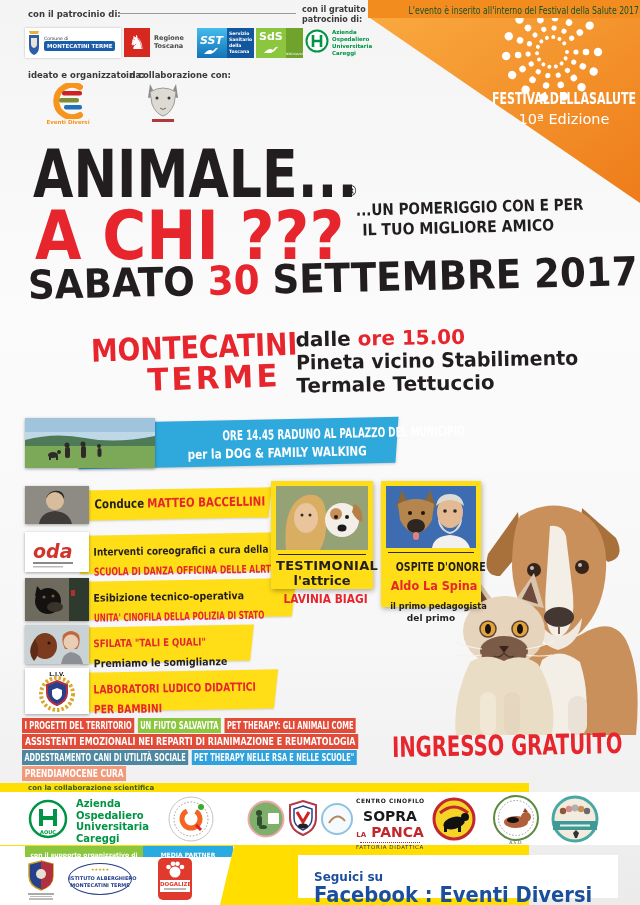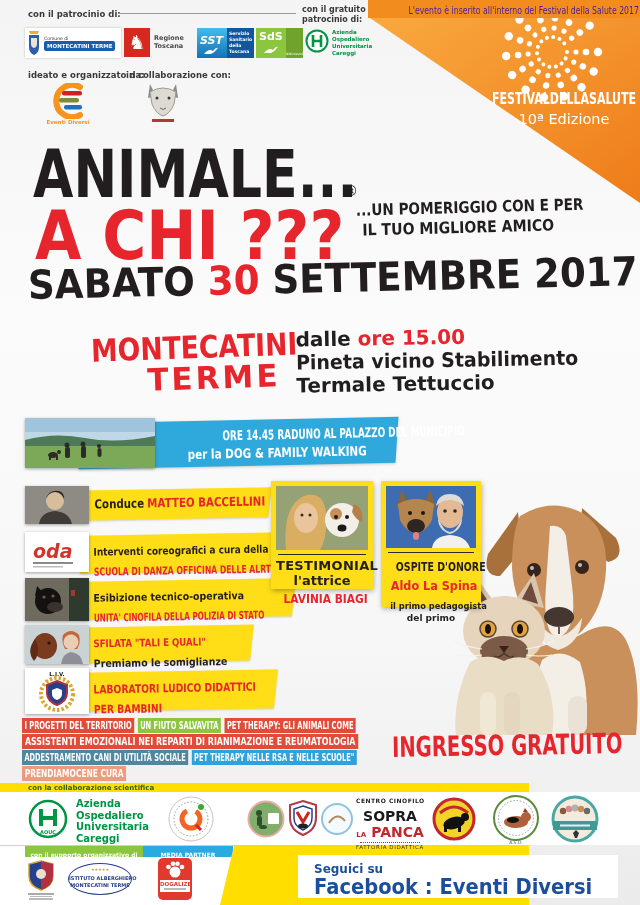--- a/index.html
+++ b/index.html
@@ -109,21 +109,21 @@
   <svg class="abs" style="left:146px;top:82px" width="34" height="42" viewBox="0 0 34 42">
     <polygon points="4,2 10,14 2,16" fill="#8a8a88"></polygon>
     <polygon points="30,2 24,14 32,16" fill="#8a8a88"></polygon>
     <path d="M4,10 Q17,2 30,10 L28,22 Q24,32 17,34 Q10,32 6,22 Z" fill="#DDDAD4" stroke="#9a9a96" stroke-width="1"></path>
     <circle cx="11" cy="16" r="1.5" fill="#3a3a38"></circle>
       <circle cx="23" cy="16" r="1.5" fill="#3a3a38"></circle>
     <path d="M14,26 q3,3 6,0" stroke="#6a6a66" fill="none"></path>
     <rect x="6" y="37" width="22" height="3" fill="#B03A3A"></rect>
   </svg>
 
-  <div class="abs" style="left:368px;top:0;width:272px;height:18px;background:#F28C1E;color:#4c1d95;text-align:center;line-height:18px">
+  <div class="abs" style="left:368px;top:0;width:272px;height:18px;background:#F28C1E;color:#14532d;text-align:center;line-height:18px">
     <span class="cndc nw" style="font-size:10.5px;transform:scaleX(.74)">L'evento è inserito all'interno del Festival della Salute 2017</span>
   </div>
 
   <svg class="abs" style="left:368px;top:18px" width="272" height="185" viewBox="0 0 272 185">
     <defs>
       <linearGradient id="og" x1="0" y1="0" x2="1" y2="1">
         <stop offset="0" stop-color="#F9A93F"></stop>
           <stop offset="1" stop-color="#EE7C19"></stop>
       </linearGradient>
       <clipPath id="tc">
@@ -505,21 +505,21 @@
           <circle cx="12.5" cy="2.8" r="2.3" fill="#fff"></circle>
             <circle cx="17" cy="6" r="2.3" fill="#fff"></circle>
         </svg>
         <div style="background:#fff;margin:2px 2px 0;padding:1px 0 2px">
           <div class="b nw" style="font-size:5.5px;color:#E03A2F">DOGALIZE</div>
           <div style="height:1.5px;background:#bbb;margin:1px 4px 0"></div>
         </div>
       </div>
     </div>
 
-    <div class="abs" style="left:298px;top:72px;width:320px;height:43px;background:#fff;display:flex;align-items:flex-end;padding:0 8px">
+    <div class="abs" style="left:298px;top:72px;width:320px;height:43px;background:#fff;display:flex;align-items:flex-start;padding:16px 8px">
       <div style="width:34px;height:33px;background:#3B5998;border-radius:4px;color:#fff;font-weight:bold;font-size:30px;line-height:28px;text-align:center;overflow:hidden">
         
       </div>
       <div style="margin-left:8px;color:#1B4F9C;line-height:1">
         <div class="b nw" style="font-size:12px">Seguici su</div>
         <div class="nw" style="margin-top:2px"><span class="cnd b" style="font-size:21px;transform:scaleX(.93)">Facebook : Eventi Diversi</span></div>
       </div>
     </div>
   </div>
 

